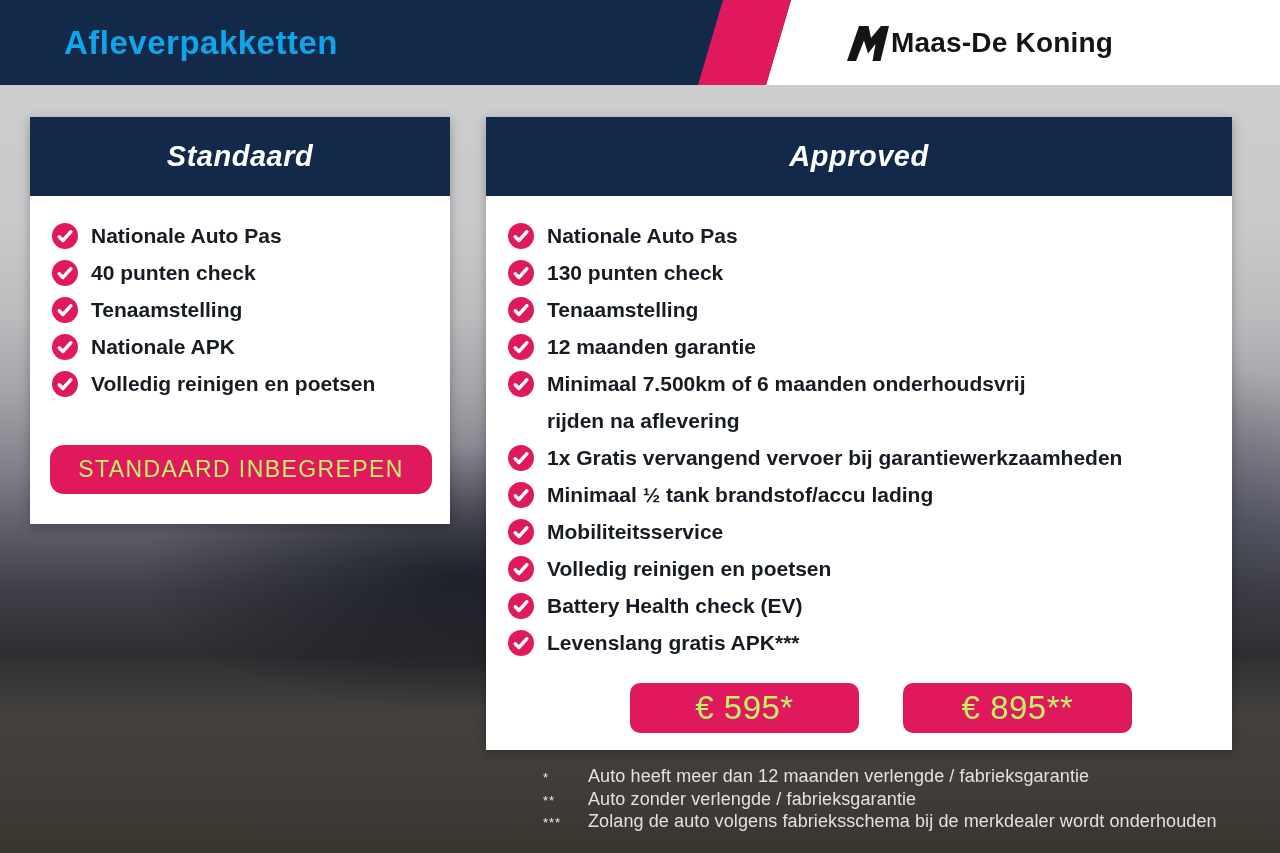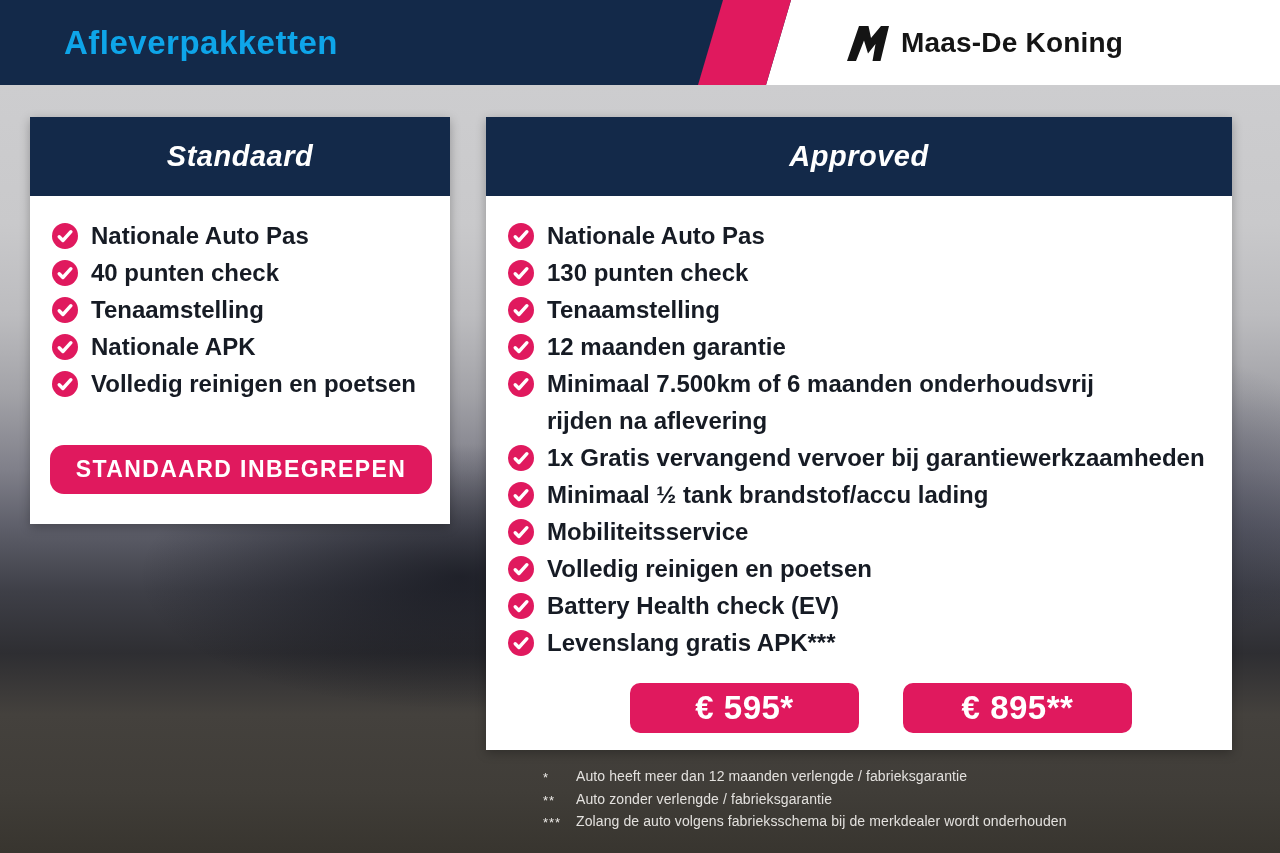--- a/index.html
+++ b/index.html
@@ -11,21 +11,21 @@
   
   .topbar{position:absolute;left:0;top:0;width:1280px;height:85px;background:var(--brand-navy,#132949);}
   .page-title{
     position:absolute;left:64px;top:50%;transform:translateY(-50%);margin:0;
     color:#0ea5e9;font-size:33px;font-weight:700;letter-spacing:.5px;
   }
   .wedge-white{position:absolute;left:0;top:0;width:1280px;height:85px;background:#ffffff;
     clip-path:polygon(791px 0,1280px 0,1280px 85px,766px 85px);}
   .wedge-pink{position:absolute;left:0;top:0;width:1280px;height:85px;background:var(--brand-pink,#e0195e);
     clip-path:polygon(723px 0,791px 0,766px 85px,698px 85px);}
-  .brand{position:absolute;left:845px;top:0;height:85px;display:flex;align-items:center;gap:10px;}
+  .brand{position:absolute;left:845px;top:0;height:85px;display:flex;align-items:center;gap:0;}
   .brand svg{width:46px;height:40px;display:block;}
   .brand svg path{fill:#141414;}
   .brand-name{font-size:28px;font-weight:700;color:#151515;letter-spacing:.2px;}
 
   
   .bg{
     position:absolute;left:0;top:85px;width:1280px;height:768px;
     background:
       radial-gradient(460px 190px at 36% 64%, rgba(8,10,18,.62), rgba(8,10,18,0) 70%),
       radial-gradient(540px 240px at 78% 54%, rgba(12,16,36,.48), rgba(12,16,36,0) 72%),
@@ -41,36 +41,36 @@
   .card-standaard{left:30px;top:32px;width:420px;height:407px;}
   .card-approved{left:486px;top:32px;width:746px;height:633px;}
   .card-head{height:79px;background:var(--brand-navy,#132949);display:flex;align-items:center;justify-content:center;font-style:italic;}
   .card-title{margin:0;color:#ffffff;font-size:29px;font-weight:700;letter-spacing:.5px;}
 
   .features{list-style:none;margin:0;padding:21px 18px 0 22px;}
   .features li{display:flex;align-items:flex-start;}
   .chk{flex:0 0 26px;width:26px;height:26px;margin:6px 13px 0 0;}
   .chk svg{width:26px;height:26px;display:block;}
   .chk circle{fill:var(--brand-pink,#e0195e);}
-  .lbl{font-size:24px;font-weight:700;color:var(--text-dark,#161b24);line-height:37px;white-space:pre-line;}
+  .lbl{font-size:21px;font-weight:700;color:var(--text-dark,#161b24);line-height:37px;white-space:pre-line;}
 
   .btn{display:flex;align-items:center;justify-content:center;border:none;cursor:pointer;
-    background:var(--brand-pink,#e0195e);color:#ffffff;font-family:"Liberation Sans",sans-serif;font-weight:700;}
+    background:var(--brand-pink,#e0195e);color:#bef264;font-family:"Liberation Sans",sans-serif;font-weight:400;}
   .btn-included{position:absolute;left:20px;top:328px;width:382px;height:49px;border-radius:14px;
     font-size:23px;letter-spacing:1.4px;}
   .price-row{position:absolute;left:0;top:566px;width:746px;height:50px;}
   .price-btn{position:absolute;top:0;width:229px;height:50px;border-radius:10px;font-size:33px;letter-spacing:.5px;}
   .price-1{left:144px;}
   .price-2{left:417px;}
 
   
   .footnotes{position:absolute;left:543px;top:681px;color:#e3e1de;}
   .fn{display:flex;line-height:20.5px;}
   .fn-marker{width:33px;font-size:13px;letter-spacing:1px;padding-top:2px;color:#eceae7;}
-  .fn-text{font-size:14px;letter-spacing:.1px;}
+  .fn-text{font-size:18px;letter-spacing:.1px;margin-left:12px;}
 </style>
 </head>
 <body>
 
 <div class="page">
 
   <header class="topbar">
     <div class="wedge-white"></div>
     <div class="wedge-pink"></div>
     <h1 class="page-title">Afleverpakketten</h1>

